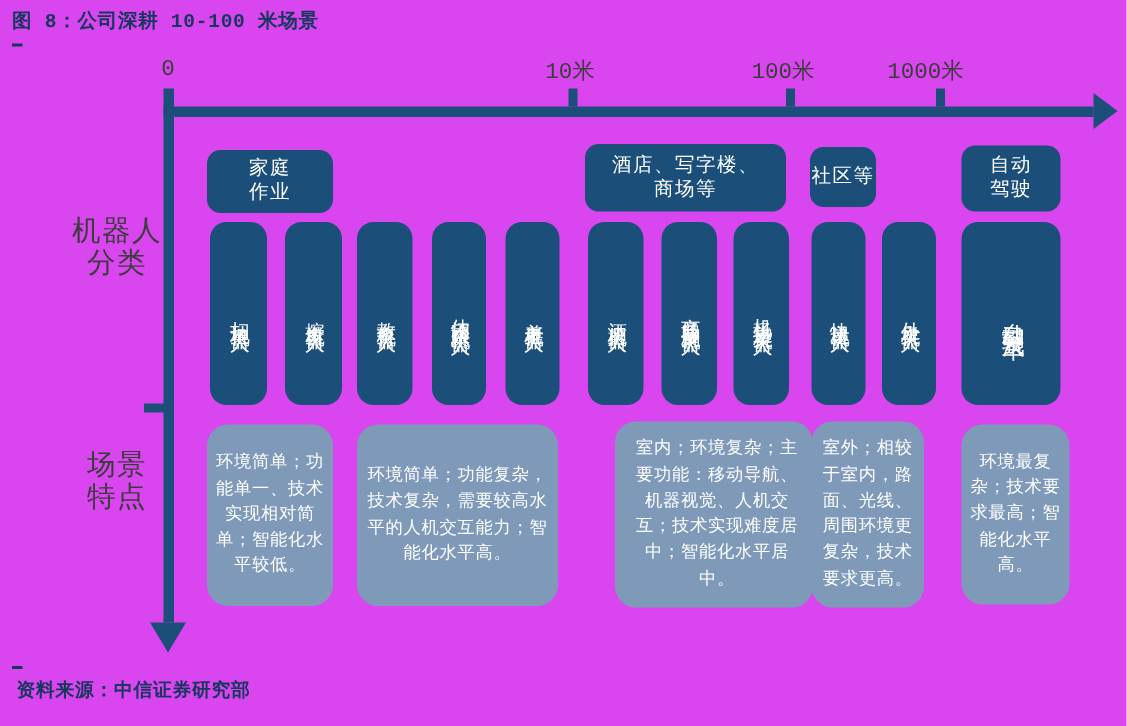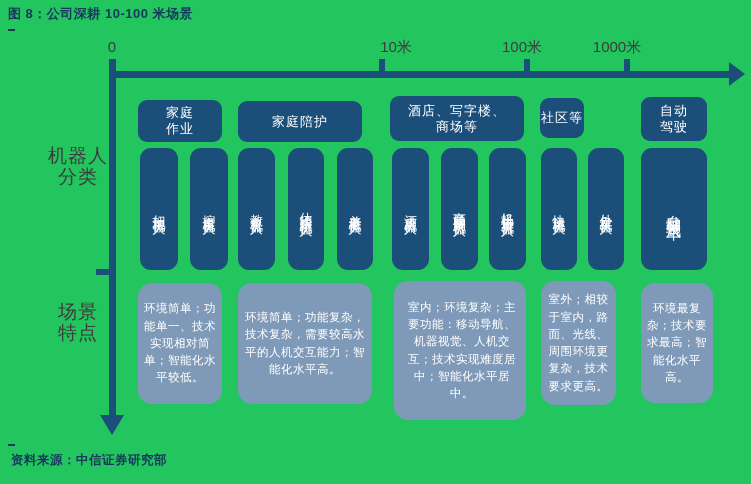--- a/index.html
+++ b/index.html
@@ -1,18 +1,18 @@
 <!DOCTYPE html>
 <html style="--dark_blue: #1B4E79; --light_blue: #7F9AB8; --title_navy: #17375E; --axis_text: #3C3C3C;"><head>
 <meta charset="utf-8">
 <style>
   html,body{margin:0;padding:0;background:#fff;}
   .stage{
-    position:relative;width:751px;height:484px;background:#22c55e;overflow:hidden;
-    font-family:Liberation Sans, sans-serif;
+    position:relative;width:751px;height:484px;background:#d946ef;overflow:hidden;
+    font-family:Liberation Mono, monospace;
   }
   .title{
     position:absolute;left:8px;top:5px;font-size:13px;font-weight:bold;
     color:var(--title_navy,#17375E);letter-spacing:.5px;white-space:nowrap;
   }
   .mark-dash{position:absolute;width:7px;height:2px;background:var(--title_navy,#17375E);}
   .source{
     position:absolute;left:11px;top:452px;font-size:12.5px;font-weight:600;
     color:var(--title_navy,#17375E);letter-spacing:.5px;white-space:nowrap;
   }
@@ -68,36 +68,35 @@
 
   <div class="mark-dash" style="left:8px;top:29px;"></div>
   <div class="title">图 8：公司深耕 10-100 米场景</div>
 
   <div class="h-axis"></div>
   <div class="h-arrow"></div>
   <div class="tick" style="left:379px;"></div>
   <div class="tick" style="left:524px;"></div>
   <div class="tick" style="left:624px;"></div>
   <div class="tick-label" style="left:112px;">0</div>
-  <div class="tick-label" style="left:380px;margin-left:16px;">10米</div>
+  <div class="tick-label" style="left:380px;">10米</div>
   <div class="tick-label" style="left:522px;">100米</div>
   <div class="tick-label" style="left:617px;">1000米</div>
 
   <div class="v-axis"></div>
   <div class="v-arrow"></div>
   <div class="tick-left"></div>
 
   <div class="row-label" style="top:145px;">机器人
 分类</div>
   <div class="row-label" style="top:301px;">场景
 特点</div>
 
   <div class="cat" style="left:138px;top:100px;width:84px;height:42px;text-align:center;">家庭
 作业</div>
-  <div class="cat" style="left:238px;top:101px;width:124px;height:41px;">家庭陪护</div>
   <div class="cat" style="left:390px;top:96px;width:134px;height:45px;">酒店、写字楼、
 商场等</div>
   <div class="cat" style="left:540px;top:98px;width:44px;height:40px;">社区等</div>
   <div class="cat" style="left:641px;top:97px;width:66px;height:44px;">自动
 驾驶</div>
 
   <div class="robot" style="left:140px;width:38px;">
       <span>扫地机器人</span>
     </div>
   <div class="robot" style="left:190px;width:38px;">
@@ -126,20 +125,20 @@
     </div>
   <div class="robot" style="left:588px;width:36px;">
       <span>外卖机器人</span>
     </div>
   <div class="robot big" style="left:641px;width:66px;">
       <span>自动驾驶汽车</span>
     </div>
 
   <div class="feat" style="left:138px;top:283px;width:84px;height:121px;">环境简单；功能单一、技术实现相对简单；智能化水平较低。</div>
   <div class="feat" style="left:238px;top:283px;width:134px;height:121px;">环境简单；功能复杂，技术复杂，需要较高水平的人机交互能力；智能化水平高。</div>
-  <div class="feat" style="left:394px;top:281px;width:132px;height:139px;padding-left:10px;">室内；环境复杂；主要功能：移动导航、机器视觉、人机交互；技术实现难度居中；智能化水平居中。</div>
+  <div class="feat" style="left:410px;top:281px;width:132px;height:124px;padding-left:10px;">室内；环境复杂；主要功能：移动导航、机器视觉、人机交互；技术实现难度居中；智能化水平居中。</div>
   <div class="feat" style="left:541px;top:281px;width:75px;height:124px;">室外；相较于室内，路面、光线、周围环境更复杂，技术要求更高。</div>
   <div class="feat" style="left:641px;top:283px;width:72px;height:120px;">环境最复杂；技术要求最高；智能化水平高。</div>
 
   <div class="mark-dash" style="left:8px;top:444px;"></div>
   <div class="source">资料来源：中信证券研究部</div>
 
 </div>
 
 </body></html>

